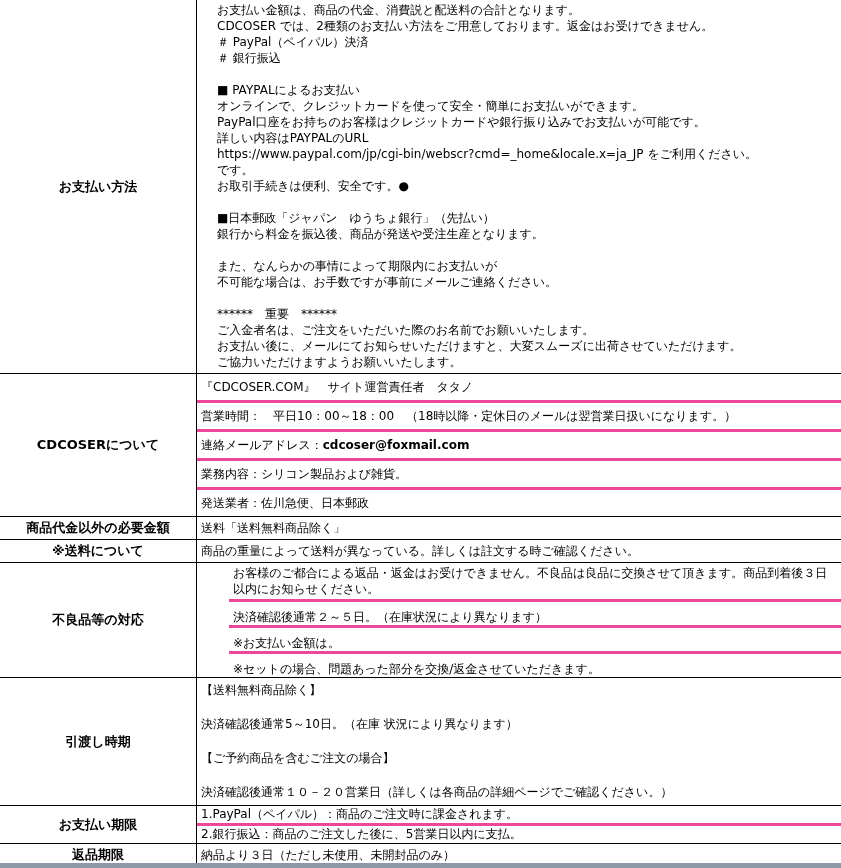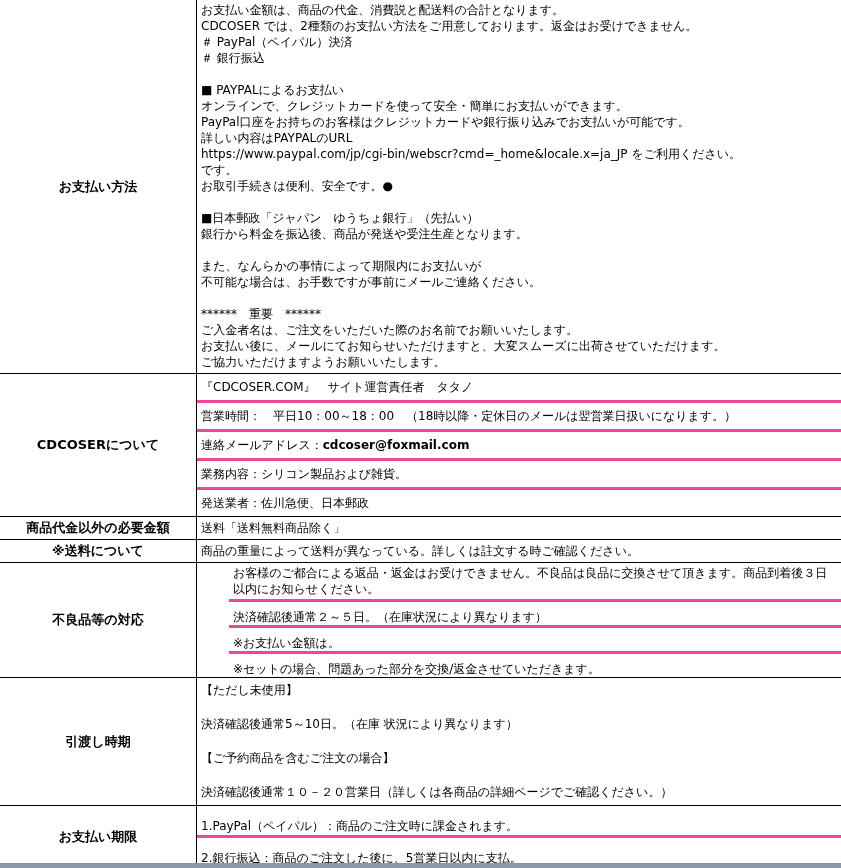--- a/index.html
+++ b/index.html
@@ -48,26 +48,26 @@
     padding:3px 4px;
   }
   .subrow:first-child{border-top:none;}
   .line{
     line-height:16px;
     min-height:16px;
     white-space:pre-wrap;
     word-break:break-all;
   }
   
-  .row-payment .subrow{padding:2px 4px 3px;}
+  .row-payment .subrow{padding:2px 4px 3px;margin-left:16px;}
   .row-about .subrow{padding:5px 4px;}
   .row-delivery .subrow{padding:4px 4px;}
   .row-delivery .line{line-height:17px;min-height:17px;}
   .row-deadline .subrow{padding:1px 4px;}
-  .row-deadline .line{line-height:15px;min-height:15px;margin-top:12px;}
+  .row-deadline .line{line-height:15px;min-height:15px;}
   .row-defect .subrow{padding:2px 4px;margin-left:32px;}
   .row-defect .subrow + .subrow{padding:8px 4px 1px;}
   .row-defect .subrow + .subrow .line{line-height:14px;min-height:14px;}
   .bold{font-weight:bold;}
   .window-edge{
     position:absolute;
     left:0;right:0;bottom:0;
     height:5px;
     background:#8c98a8;
   }
@@ -156,38 +156,46 @@
         </div>
         <div class="subrow">
           <div class="line">※セットの場合、問題あった部分を交換/返金させていただきます。</div>
         </div>
       </div>
     </div>
     <div class="row row-delivery">
       <div class="header-cell">引渡し時期</div>
       <div class="content-cell">
         <div class="subrow">
-          <div class="line">【ただし未使用】</div>
+          <div class="line">【送料無料商品除く】</div>
           <div class="line">&nbsp;</div>
           <div class="line">決済確認後通常5～10日。（在庫 状況により異なります）</div>
           <div class="line">&nbsp;</div>
           <div class="line">【ご予約商品を含むご注文の場合】</div>
           <div class="line">&nbsp;</div>
           <div class="line">決済確認後通常１０－２０営業日（詳しくは各商品の詳細ページでご確認ください。）</div>
         </div>
       </div>
     </div>
     <div class="row row-deadline">
       <div class="header-cell">お支払い期限</div>
       <div class="content-cell">
         <div class="subrow">
           <div class="line">1.PayPal（ペイパル）：商品のご注文時に課金されます。</div>
         </div>
         <div class="subrow">
           <div class="line">2.銀行振込：商品のご注文した後に、5営業日以内に支払。</div>
+        </div>
+      </div>
+    </div>
+    <div class="row row-return-period">
+      <div class="header-cell">返品期限</div>
+      <div class="content-cell">
+        <div class="subrow">
+          <div class="line">納品より３日（ただし未使用、未開封品のみ）</div>
         </div>
       </div>
     </div>
     <div class="row row-return-shipping">
       <div class="header-cell">返品時の送料</div>
       <div class="content-cell">
         <div class="subrow">
           <div class="line">不良品、誤配時の送料については当社負担。クーリングオフの送料はお客様負担。</div>
         </div>
       </div>

